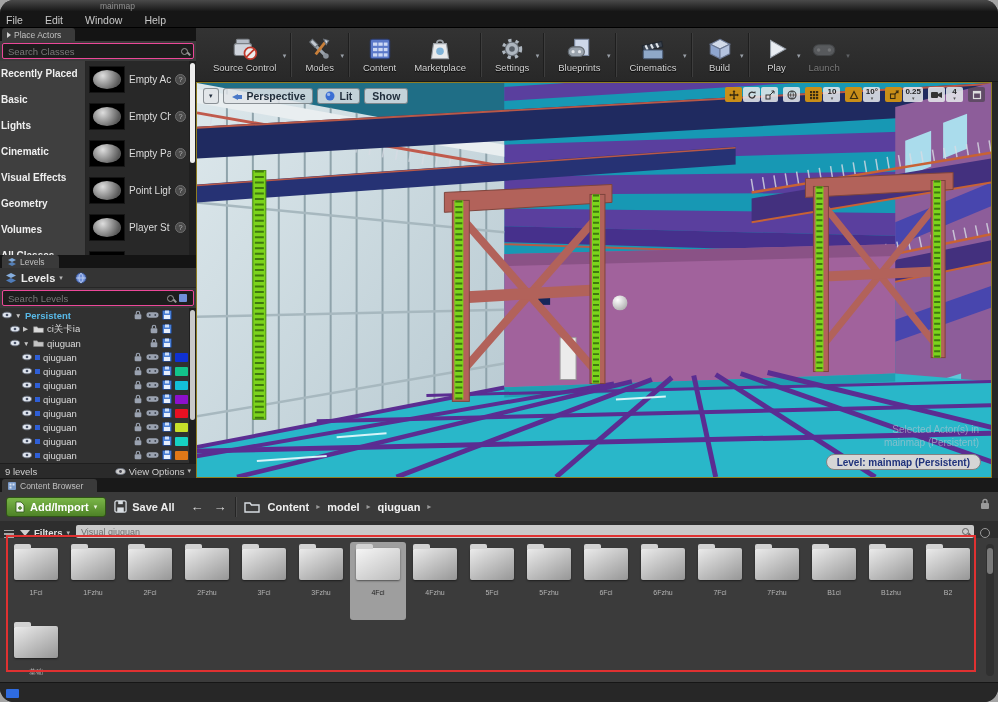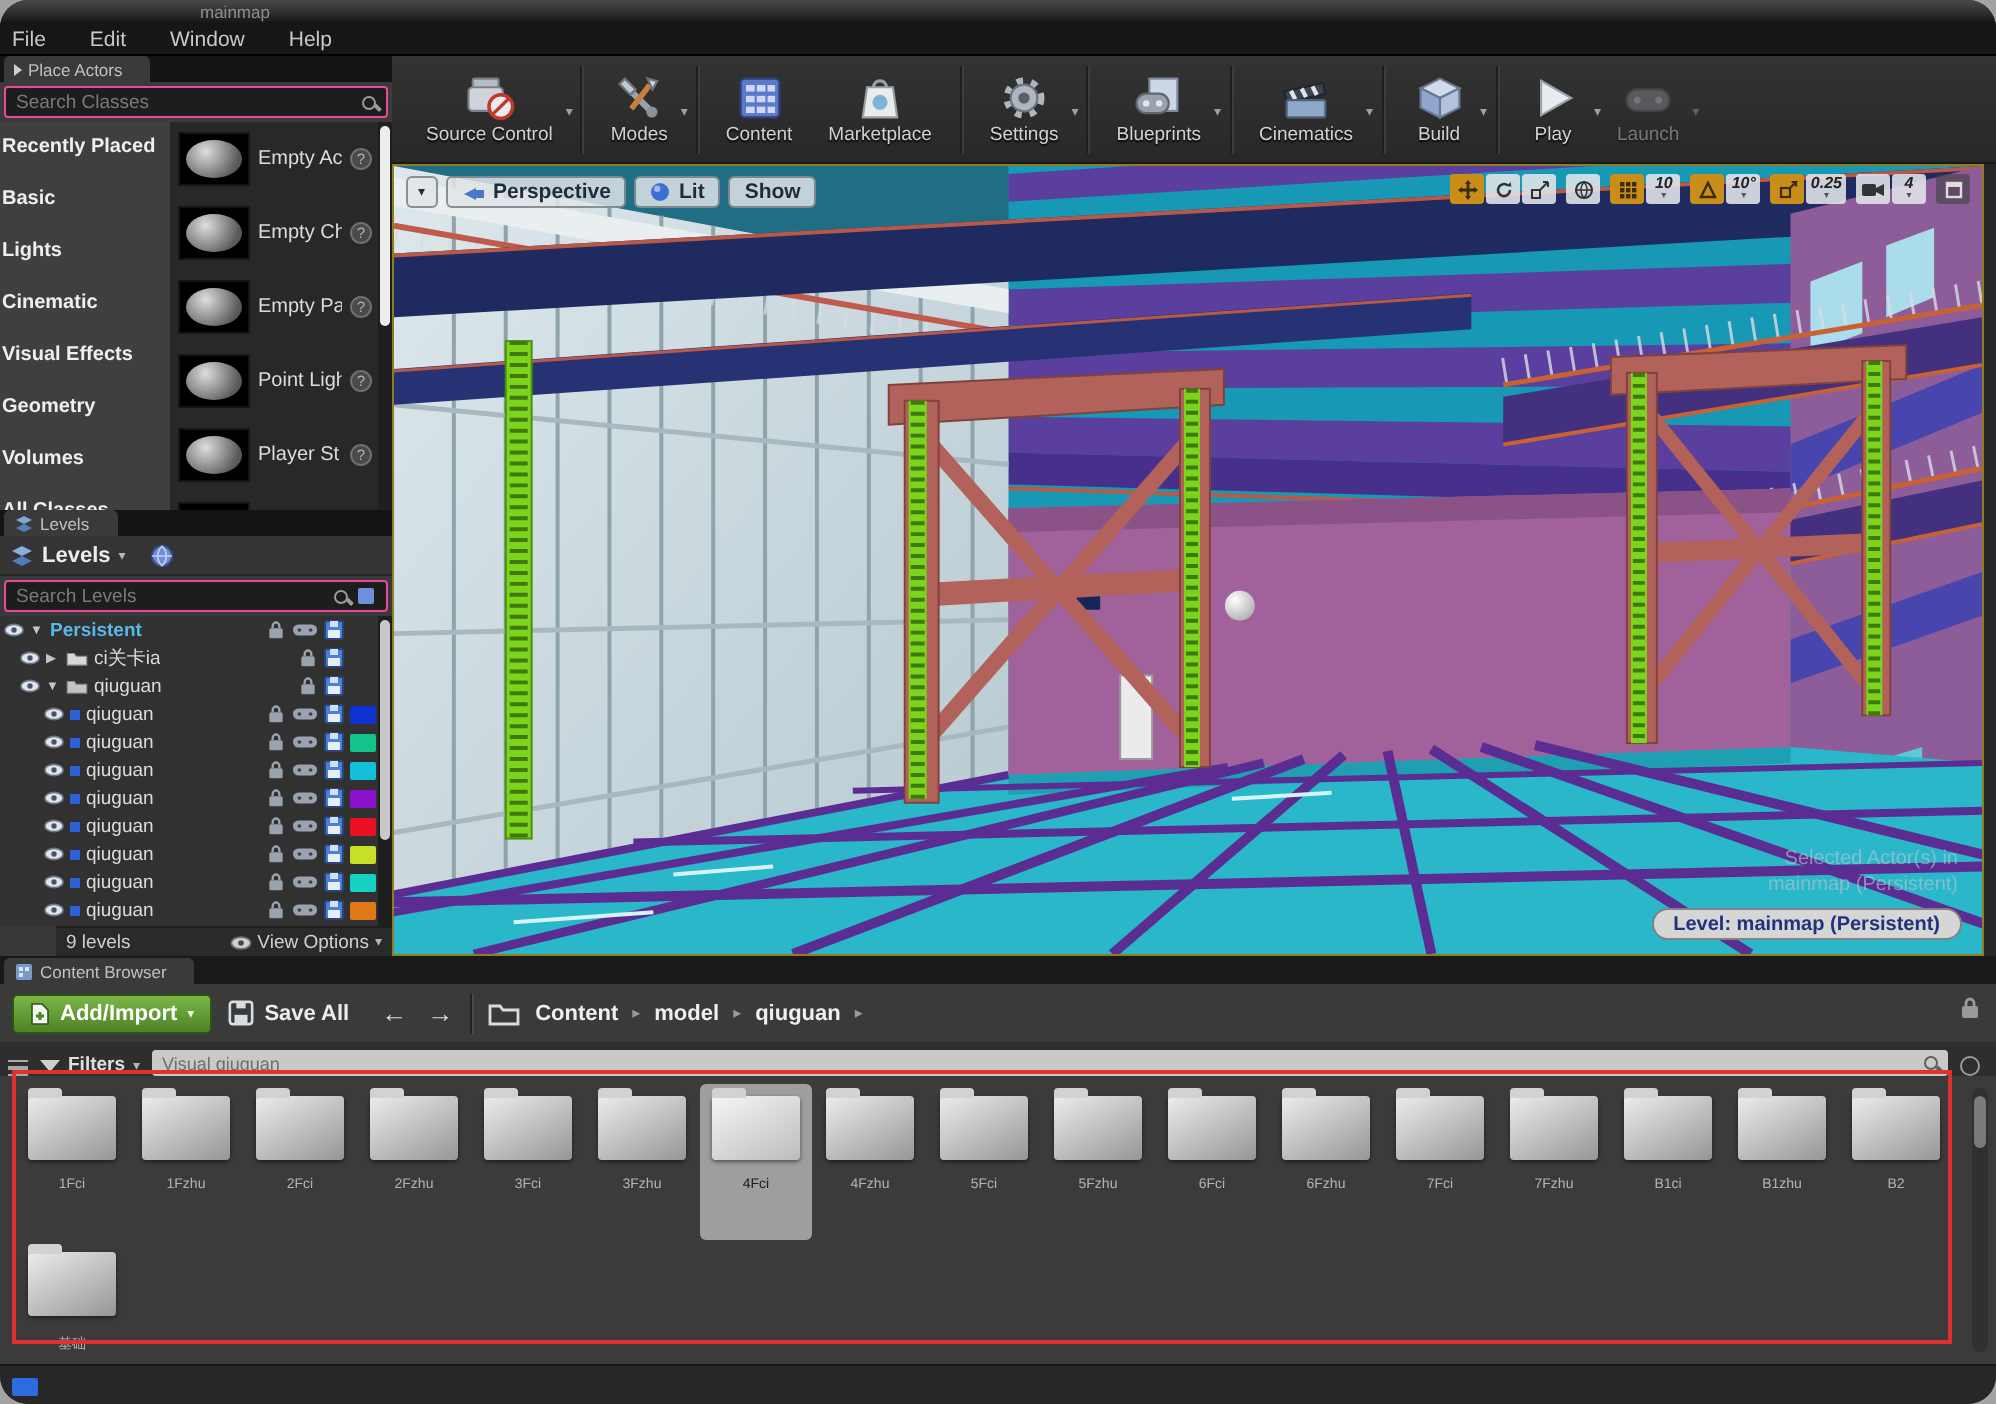--- a/index.html
+++ b/index.html
@@ -49,35 +49,35 @@
   .lv-toolbar .lv-title{font-size:11px;font-weight:bold;color:#ececec;}
   .caret{font-size:7px;color:#b5b5b5;}
   .lv-list{flex:1;position:relative;overflow:hidden;background:#313131;padding-right:8px;}
   .lv-row{display:flex;align-items:center;height:14px;gap:3px;padding-left:2px;font-size:9.5px;color:#dcdcdc;}
   .lv-row .arrow{font-size:6.5px;color:#c4c4c4;width:7px;flex:none;}
   .lv-label{white-space:nowrap;overflow:hidden;max-width:66px;}
   .lv-label.persistent{color:#58b9e8;font-weight:bold;}
   .lv-spacer{flex:1;}
   .bullet{width:5px;height:5px;background:#2f5fd6;flex:none;}
   .chip{width:13px;height:9px;flex:none;border-radius:1px;background:transparent;}
-  .lv-status{height:15px;background:#2a2a2a;border-top:1px solid #1e1e1e;display:flex;align-items:center;padding:0 5px;gap:4px;margin-left:28px;}
+  .lv-status{height:15px;background:#2a2a2a;border-top:1px solid #1e1e1e;display:flex;align-items:center;padding:0 5px;gap:4px;}
   .lv-status .count{font-size:9.5px;color:#cfcfcf;flex:1;}
   .lv-status .vo{font-size:9.5px;color:#cfcfcf;display:flex;align-items:center;gap:3px;}
 
   
   .viewport{position:absolute;left:196px;top:82px;width:796px;height:396px;border:1px solid #8f7d22;overflow:hidden;background:#1798b4;}
   .viewport svg.scene{position:absolute;inset:0;width:100%;height:100%;}
   .vp-topleft{position:absolute;left:6px;top:5px;display:flex;gap:4px;align-items:center;}
   .vbtn{background:rgba(224,228,232,.85);border:1px solid rgba(80,86,92,.6);border-radius:3px;height:16px;display:flex;align-items:center;gap:4px;padding:0 7px;font-weight:bold;font-size:10.5px;color:#1f2c3a;}
   .vbtn.small{padding:0 5px;}
   .vp-topright{position:absolute;right:6px;top:4px;display:flex;align-items:center;}
   .vgroup{display:flex;gap:1px;margin-left:5px;}
   .vseg{height:15px;min-width:17px;border-radius:2px;background:rgba(228,230,233,.88);display:flex;flex-direction:column;align-items:center;justify-content:center;padding:0 2px;}
   .vseg.orange{background:#c98e18;}
-  .vnum{font-size:8px;font-weight:bold;color:#222;line-height:8px;font-style:italic;}
+  .vnum{font-size:8px;font-weight:bold;color:#222;line-height:8px;}
   .vseg .tiny{font-size:5px;color:#555;line-height:5px;}
   .vp-selected{position:absolute;right:12px;bottom:28px;text-align:right;font-size:10px;line-height:13px;color:rgba(190,196,208,.6);}
   .vp-badge{position:absolute;right:10px;bottom:7px;height:16px;border-radius:9px;background:#d6d6d6;border:1px solid #828282;display:flex;align-items:center;padding:0 10px;font-size:10px;font-weight:bold;color:#20337c;}
 
   
   .cb-tabstrip{position:absolute;left:0;top:478px;width:100%;height:14px;background:#191919;display:flex;align-items:flex-end;padding-left:2px;}
   .cb-toolbar{position:absolute;left:0;top:492px;width:100%;height:29px;background:#3a3a3a;display:flex;align-items:center;padding-left:6px;gap:8px;}
   .addimport{height:20px;display:flex;align-items:center;gap:5px;padding:0 8px;background:linear-gradient(#7ab648,#4e8227);border:1px solid #2f5416;border-radius:3px;color:#fff;font-weight:bold;font-size:11px;}
   .addimport .caret{color:#e8f2dc;}
   .saveall{display:flex;align-items:center;gap:5px;color:#ededed;font-weight:bold;font-size:11px;}

